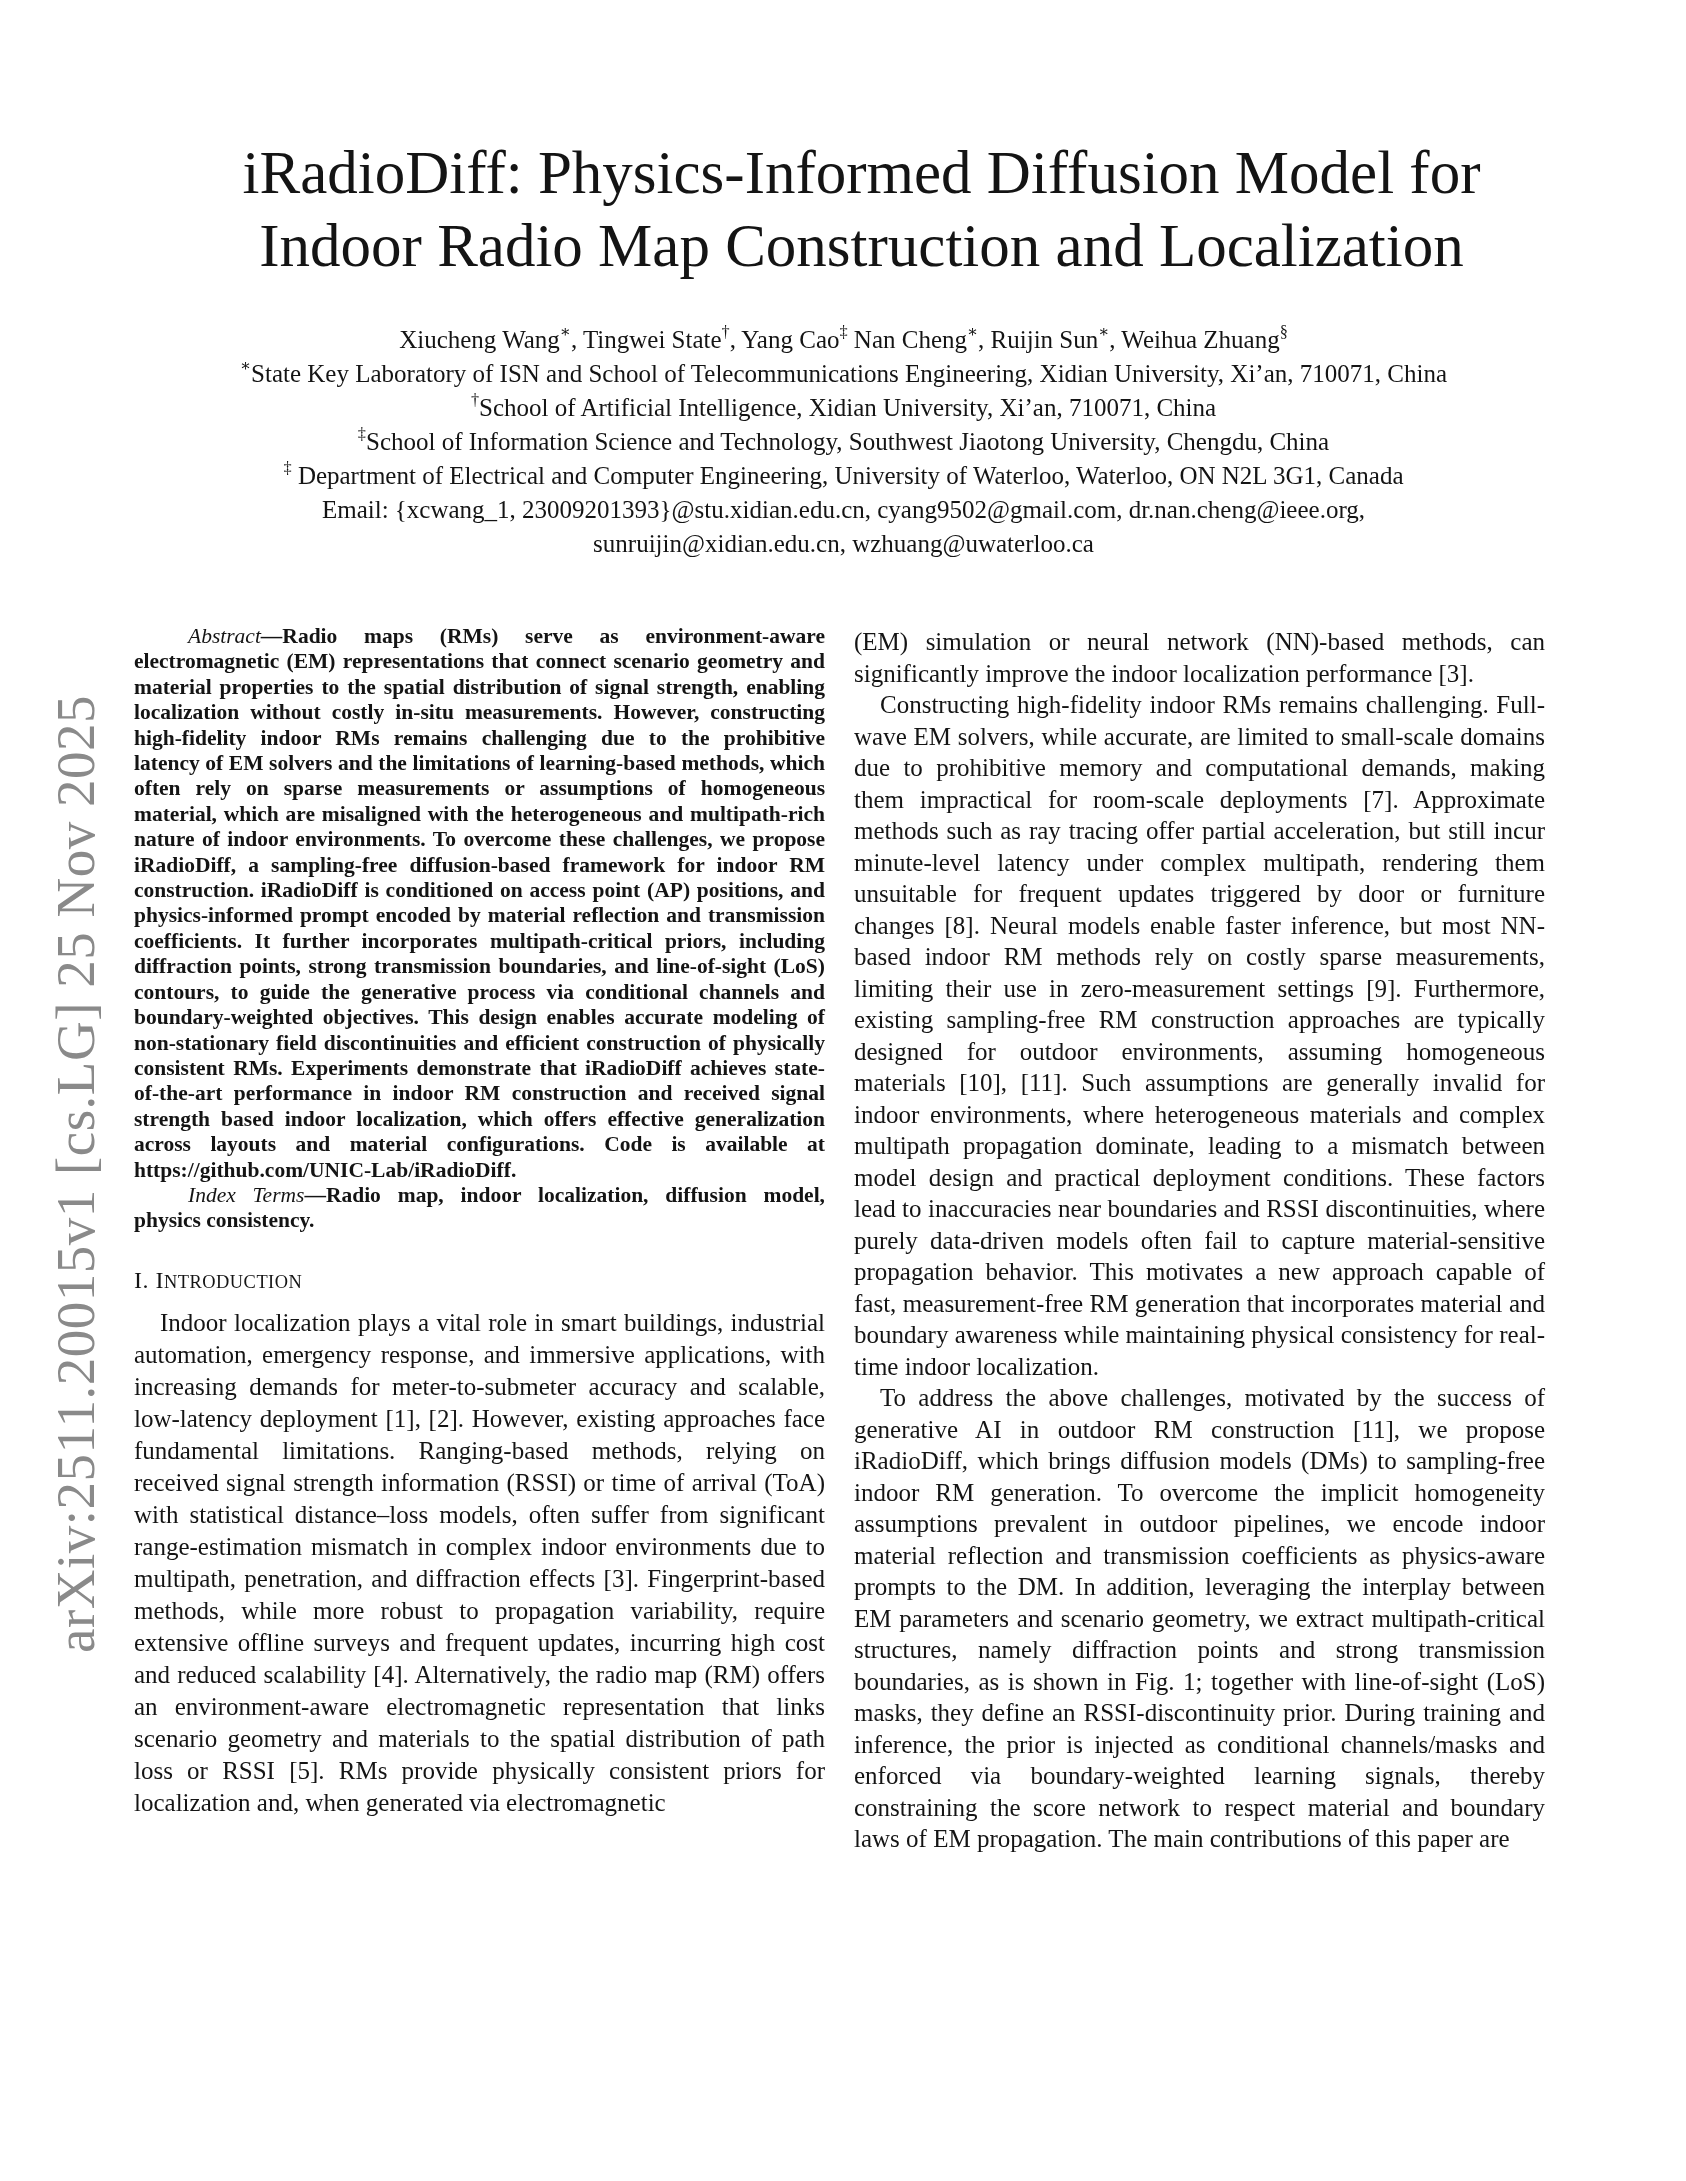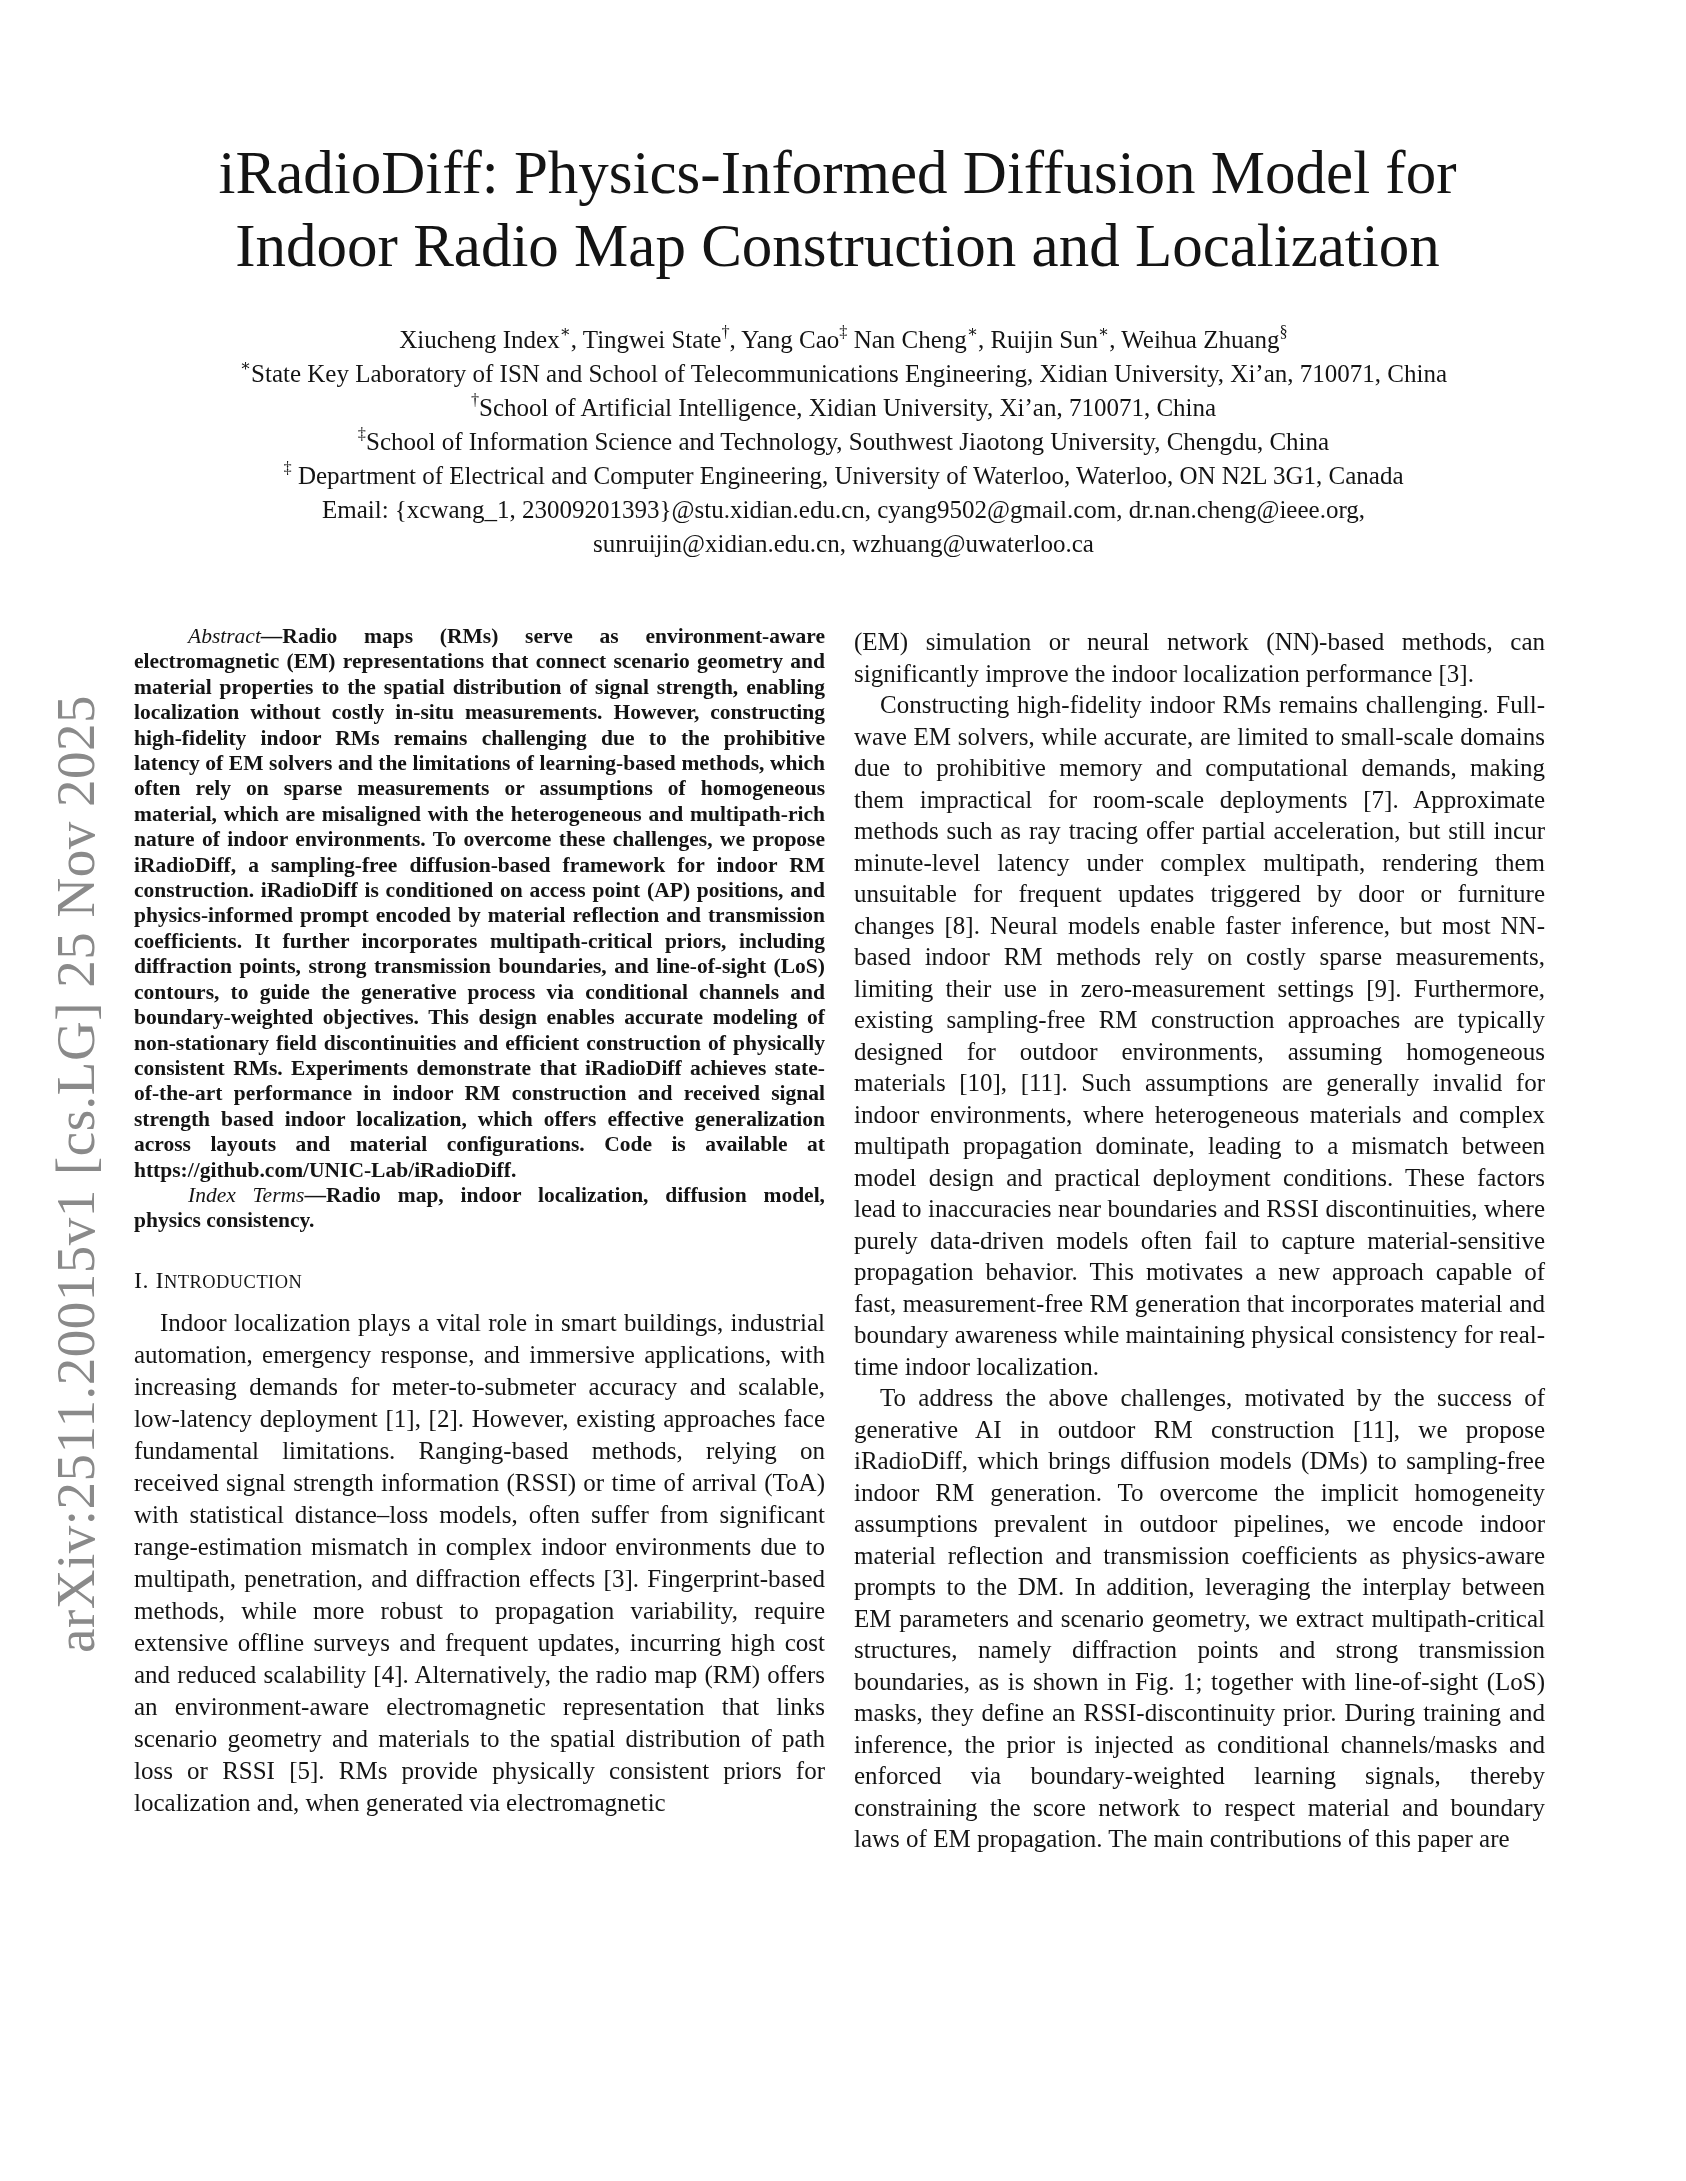--- a/index.html
+++ b/index.html
@@ -6,21 +6,21 @@
   body {
     width: 1686px; height: 2182px; position: relative; overflow: hidden;
     font-family: "Liberation Serif", "DejaVu Serif", serif; color: #141414;
   }
   .arxiv-stamp {
     position: absolute; left: 44px; top: 1653px;
     transform-origin: 0 0; transform: rotate(-90deg);
     font-size: 55px; color: #8a8a8a; white-space: nowrap; letter-spacing: 0.5px;
   }
   .title {
-    position: absolute; left: 132px; top: 136px; width: 1411px;
+    position: absolute; left: 156px; top: 136px; width: 1411px;
     text-align: center; font-size: 61px; line-height: 73px;
   }
   .authors {
     position: absolute; left: 138px; top: 323px; width: 1411px;
     text-align: center; font-size: 25px; line-height: 34px;
   }
   .authors div { white-space: nowrap; }
   sup { font-size: 0.65em; line-height: 0; vertical-align: 0.7em; }
   .col {
     position: absolute; top: 624px; width: 691px;
@@ -45,21 +45,21 @@
 
 <div class="arxiv-stamp">arXiv:2511.20015v1  [cs.LG]  25 Nov 2025</div>
 
 <div class="title">
   <div>iRadioDiff: Physics-Informed Diffusion Model for</div>
   <div>Indoor Radio Map Construction and Localization</div>
 </div>
 
 <div class="authors">
   <div>
-    <span>Xiucheng Index</span><sup>∗</sup><span>, </span><span>Tingwei State</span><sup>†</sup><span>, </span><span>Yang Cao</span><sup>‡</sup><span> </span><span>Nan Cheng</span><sup>∗</sup><span>, </span><span>Ruijin Sun</span><sup>∗</sup><span>, </span><span>Weihua Zhuang</span><sup>§</sup>
+    <span>Xiucheng Wang</span><sup>∗</sup><span>, </span><span>Tingwei State</span><sup>†</sup><span>, </span><span>Yang Cao</span><sup>‡</sup><span> </span><span>Nan Cheng</span><sup>∗</sup><span>, </span><span>Ruijin Sun</span><sup>∗</sup><span>, </span><span>Weihua Zhuang</span><sup>§</sup>
   </div>
   <div><sup>∗</sup><span>State Key Laboratory of ISN and School of Telecommunications Engineering, Xidian University, Xi’an, 710071, China</span></div>
   <div><sup>†</sup><span>School of Artificial Intelligence, Xidian University, Xi’an, 710071, China</span></div>
   <div><sup>‡</sup><span>School of Information Science and Technology, Southwest Jiaotong University, Chengdu, China</span></div>
   <div><sup>‡</sup><span> Department of Electrical and Computer Engineering, University of Waterloo, Waterloo, ON N2L 3G1, Canada</span></div>
   <div>Email: {xcwang_1, 23009201393}@stu.xidian.edu.cn, cyang9502@gmail.com, dr.nan.cheng@ieee.org,</div>
   <div>sunruijin@xidian.edu.cn, wzhuang@uwaterloo.ca</div>
 </div>
 
 <div class="col col-left">

